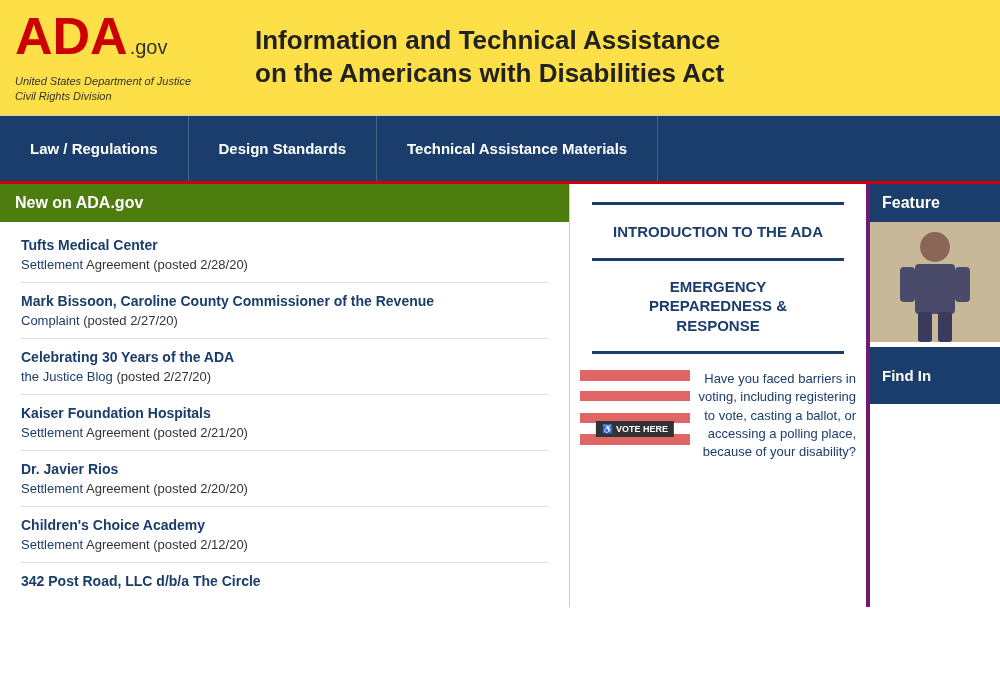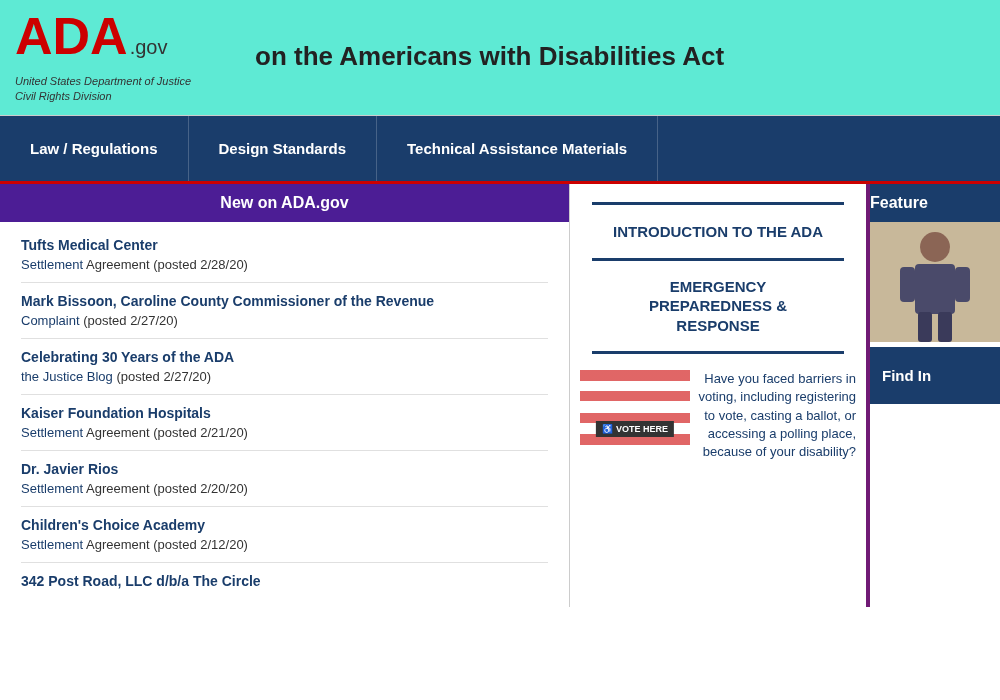--- a/index.html
+++ b/index.html
@@ -3,21 +3,21 @@
   <meta charset="utf-8">
   <style>
     * { margin: 0; padding: 0; box-sizing: border-box; }
     body { font-family: Arial, sans-serif; font-size: 14px; background: #fff; width: 1000px; overflow-x: hidden; }
 
     
     .header {
       display: flex;
       align-items: center;
       padding: 10px 15px;
-      background: #5eead4;
+      background: #fde047;
       border-bottom: 1px solid #ccc;
     }
     .logo-area {
       display: flex;
       flex-direction: column;
       min-width: 220px;
     }
     .logo-ada {
       font-size: 52px;
       font-weight: bold;
@@ -70,26 +70,25 @@
       width: 100%;
     }
 
     
     .left-panel {
       width: 570px;
       min-width: 570px;
       border-right: 1px solid #ccc;
     }
     .left-panel-header {
-      background: #4c1d95;
+      background: #4d7c0f;
       color: #fff;
       font-size: 16px;
       font-weight: bold;
       padding: 10px 15px;
-      text-align: center;
     }
     .news-list {
       padding: 5px 21px;
     }
     .news-item {
       padding: 10px 0;
       border-bottom: 1px solid #e0e0e0;
     }
     .news-item:last-child { border-bottom: none; }
     .news-item-title {
@@ -205,21 +204,21 @@
     
     .right-panel {
       flex: 1;
       min-width: 130px;
     }
     .right-panel-header {
       background: #1a3d6b;
       color: #fff;
       font-size: 16px;
       font-weight: bold;
-      padding: 10px 0;
+      padding: 10px 12px;
     }
     .feature-img-placeholder {
       width: 100%;
       height: 120px;
       background: #ddd;
       display: flex;
       align-items: center;
       justify-content: center;
       overflow: hidden;
     }
@@ -240,20 +239,21 @@
     <div class="logo-ada">
       <span>ADA</span>
       <span class="dot-gov">.gov</span>
     </div>
     <div class="logo-subtitle">
       <div>United States Department of Justice</div>
       <div>Civil Rights Division</div>
     </div>
   </div>
   <div class="header-title">
+    <div>Information and Technical Assistance</div>
     <div>on the Americans with Disabilities Act</div>
   </div>
 </div>
 
 <nav class="nav-bar">
   <div class="nav-item">Law / Regulations</div>
   <div class="nav-item">Design Standards</div>
   <div class="nav-item">Technical Assistance Materials</div>
 </nav>
 

